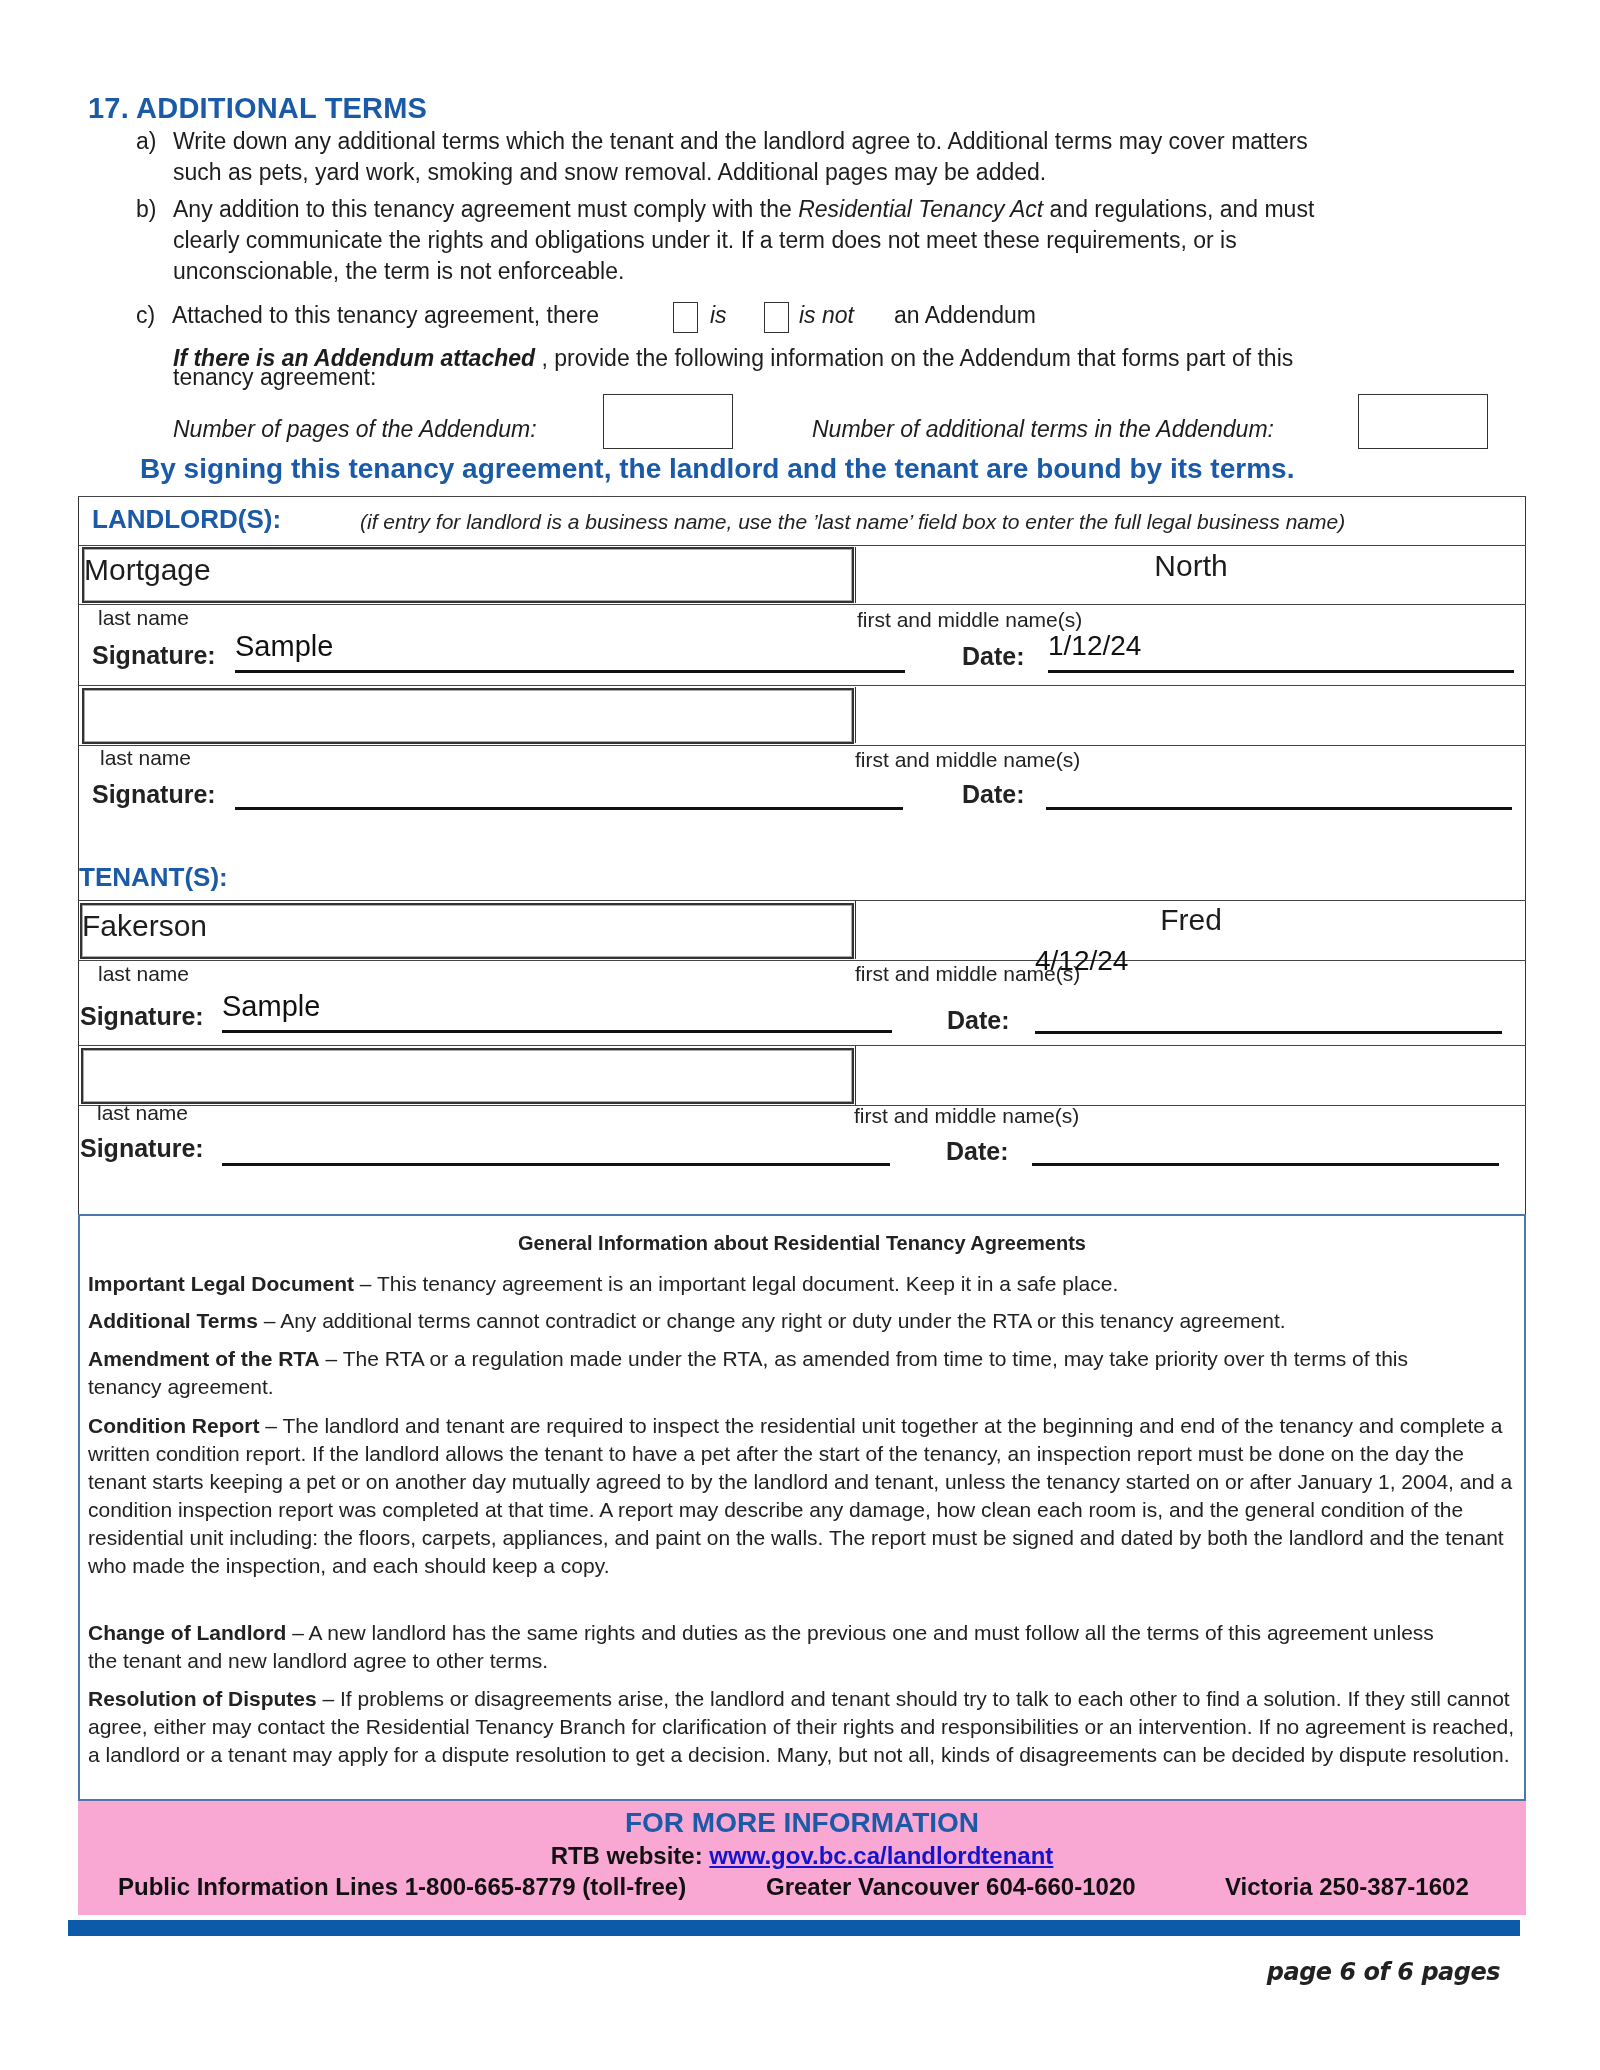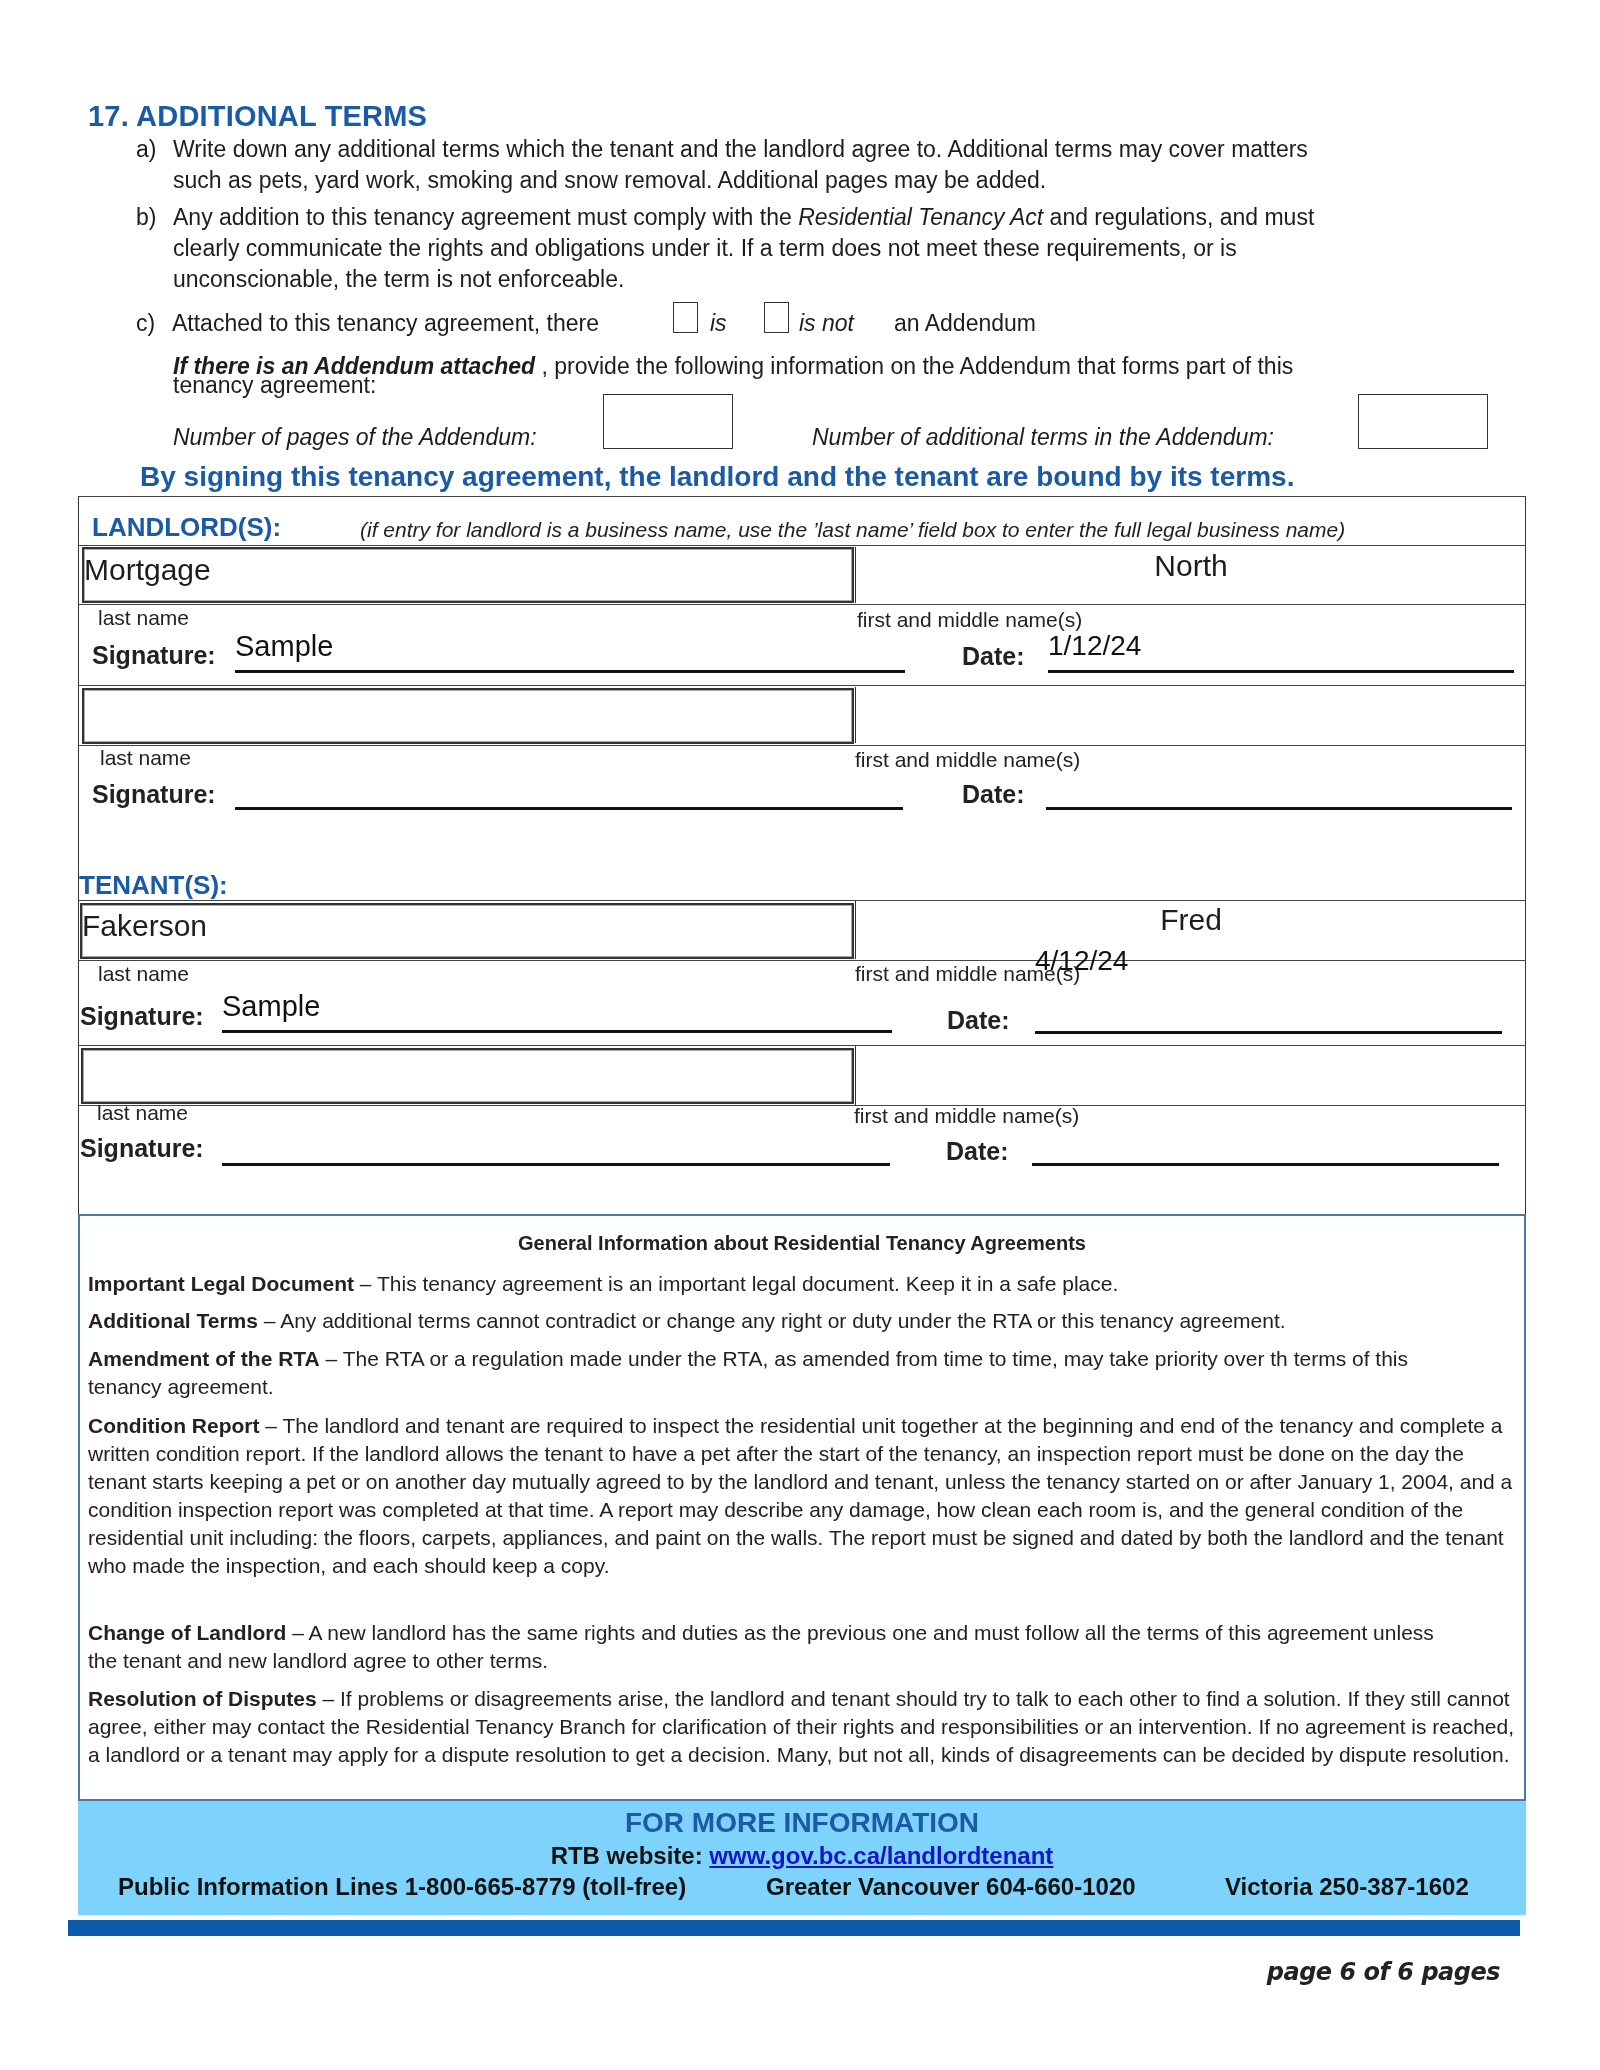--- a/index.html
+++ b/index.html
@@ -1,17 +1,17 @@
 <!DOCTYPE html>
 <html><head>
 <meta charset="utf-8">
 <style>
   html, body { margin:0; padding:0; background:#ffffff; }
   body { width:1600px; height:2070px; position:relative; overflow:hidden; font-family:"Liberation Sans", sans-serif; color:#1d1d1d; }
-  .abs { position:absolute;margin-top:8px; }
+  .abs { position:absolute; }
   .blue { color:#1a5aa6; }
   .heading { left:88px; top:92px; font-size:29px; font-weight:bold; letter-spacing:0.2px; }
   .para { font-size:23px; line-height:31px; }
   .it { font-style:italic; }
   .bi { font-style:italic; font-weight:bold; }
   .checkbox { position:absolute; width:25px; height:31px; border:1.5px solid #333; background:#fff; box-sizing:border-box; }
   .numbox { position:absolute; width:130px; height:55px; border:1.5px solid #333; background:#fff; box-sizing:border-box; }
   .bound { left:140px; top:453px; font-size:28px; font-weight:bold; }
 
   .frame { position:absolute; left:78px; width:1448px; border-left:1.5px solid #333; border-right:1.5px solid #333; box-sizing:border-box; }
@@ -23,21 +23,21 @@
   .sig-lbl { position:absolute; font-size:25px; font-weight:bold; color:#222; }
   .sig-line { position:absolute; height:0; border-top:3px solid #111; }
   .sig-val { position:absolute; font-size:29px; color:#111; }
   .date-val { position:absolute; font-size:28px; color:#111; }
 
   .infobox { position:absolute; left:78px; top:1214px; width:1448px; height:587px; border:2px solid #4d78ab; box-sizing:border-box; background:#fff; }
   .info-title { position:absolute; left:0; width:100%; top:16px; text-align:center; font-size:20px; font-weight:bold; color:#222; }
   .info-par { position:absolute; left:8px; width:1420px; font-size:21px; line-height:28px; color:#222; }
   .info-par b { font-weight:bold; }
 
-  .footer { position:absolute; left:78px; top:1801px; width:1448px; height:114px; background:#7dd3fc; }
+  .footer { position:absolute; left:78px; top:1801px; width:1448px; height:114px; background:#f9a8d4; }
   .foot-title { position:absolute; left:0; width:100%; top:6px; text-align:center; font-size:28px; font-weight:bold; color:#1a5aa6; }
   .foot-web { position:absolute; left:0; width:100%; top:41px; text-align:center; font-size:24px; font-weight:bold; color:#111; }
   .foot-web a { color:#1414cc; text-decoration:underline; }
   .foot-lines { position:absolute; left:40px; width:1380px; top:72px; font-size:24px; font-weight:bold; color:#111; white-space:nowrap; }
   .foot-lines span { position:absolute; top:0; }
   .bluebar { position:absolute; left:68px; top:1920px; width:1452px; height:16px; background:#0d5aa8; }
   .pagelbl { position:absolute; right:100px; top:1958px; font-size:24px; font-weight:bold; font-style:italic; color:#222; font-family:"DejaVu Sans", sans-serif; letter-spacing:-0.5px; }
 </style>
 </head>
 <body>

